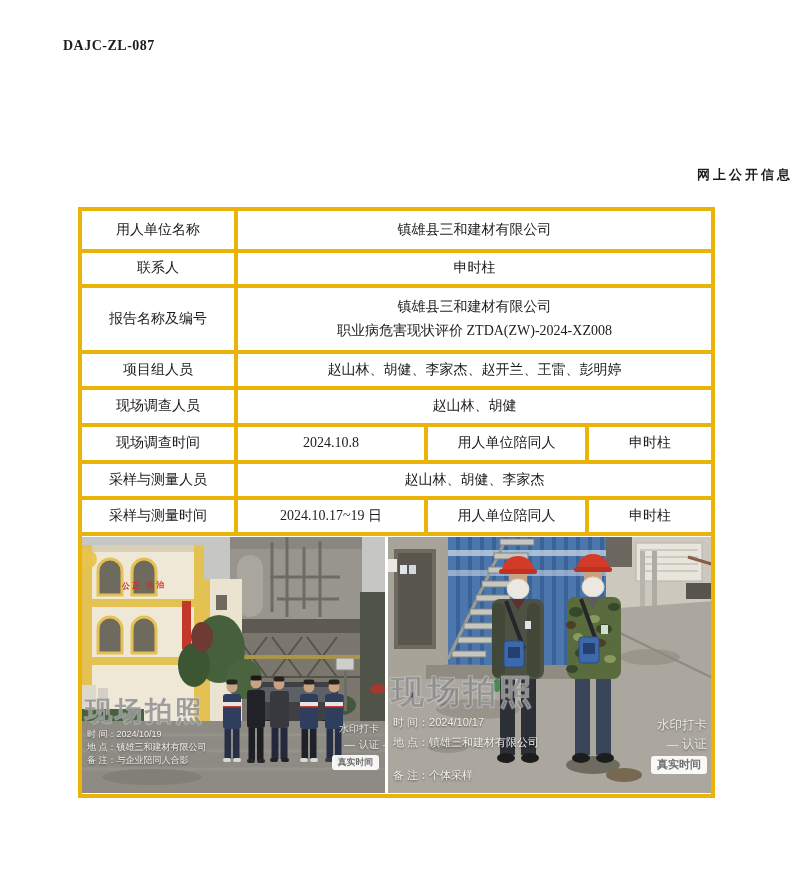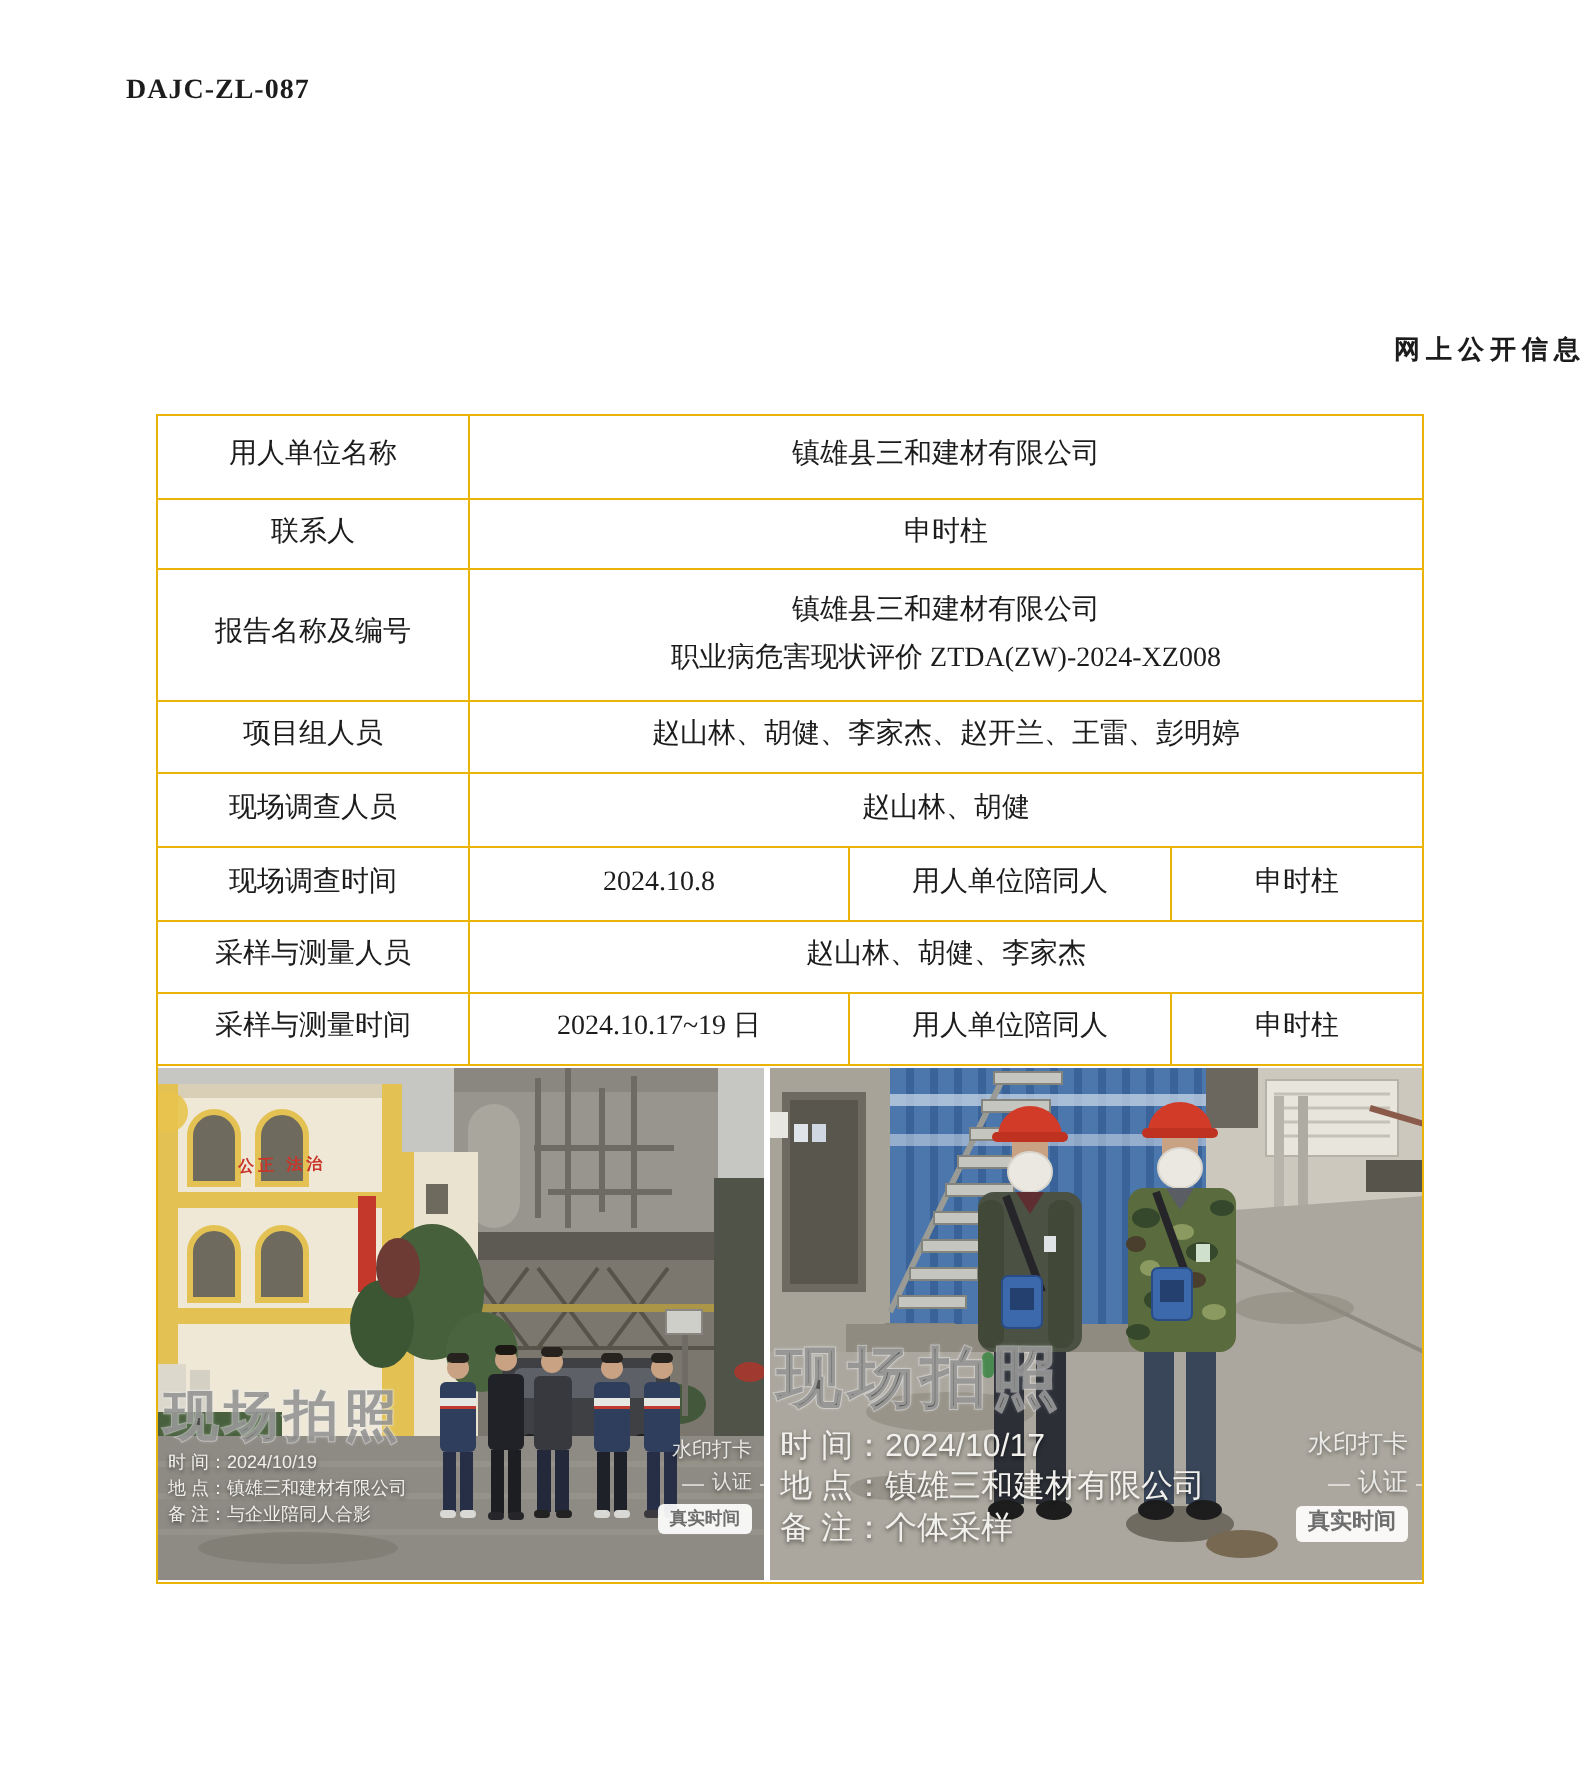--- a/index.html
+++ b/index.html
@@ -24,21 +24,21 @@
   .subtitle {
     position:absolute; left:0; top:166px; width:100%;
     text-align:right; font-size:13px; font-weight:bold; letter-spacing:3px;
   }
   table.record-table {
     position:absolute; left:78px; top:207px;
     width:633px; table-layout:fixed;
     border-collapse:collapse;
   }
   .record-table td {
-    border:1px solid #eab308;
+    border:4px solid #eab308;
     text-align:center; vertical-align:middle;
     font-size:14px; line-height:1.45;
     padding:2px 4px;
     overflow:hidden;
   }
   .record-table td.caption-cell {
     text-align:left; font-size:13.5px; padding:4px 2px 8px 3px;
   }
   .record-table td.photo-cell { padding:1px 0; }
   .photo-strip { display:flex; gap:3px; width:633px; }
@@ -60,27 +60,27 @@
   }
   .photo-left  .wm-stamp { left:3px; top:155px; font-size:27px; }
   .photo-right .wm-stamp { left:3px; top:131px; font-size:33px; }
   .wm-line {
     position:absolute; z-index:3; left:5px;
     font-family:"Liberation Sans", sans-serif;
     color:#f1f0ec; text-shadow:0 1px 2px rgba(0,0,0,0.55);
     white-space:nowrap;
   }
   .photo-left  .wm-line { font-size:9px; }
-  .photo-right .wm-line { font-size:16px; }
+  .photo-right .wm-line { font-size:11px; }
   .photo-left  .wm-time  { top:191px; }
   .photo-left  .wm-place { top:204px; }
   .photo-left  .wm-note  { top:217px; }
   .photo-right .wm-time  { top:178px; }
   .photo-right .wm-place { top:198px; }
-  .photo-right .wm-note  { top:219px; }
+  .photo-right .wm-note  { top:231px; }
   .wm-badge {
     position:absolute; z-index:3; text-align:right;
     font-family:"Liberation Sans", sans-serif;
     color:rgba(246,246,244,0.88); text-shadow:0 1px 2px rgba(0,0,0,0.45);
   }
   .photo-left  .wm-badge { right:6px;  top:185px; font-size:10px; width:62px; }
   .photo-right .wm-badge { right:8px;  top:179px; font-size:12.5px; width:76px; }
   .badge-sub { position:relative; display:inline-block; margin-top:1px; }
   .badge-sub::before, .badge-sub::after {
     content:""; position:absolute; top:55%; width:11px; height:1px;

